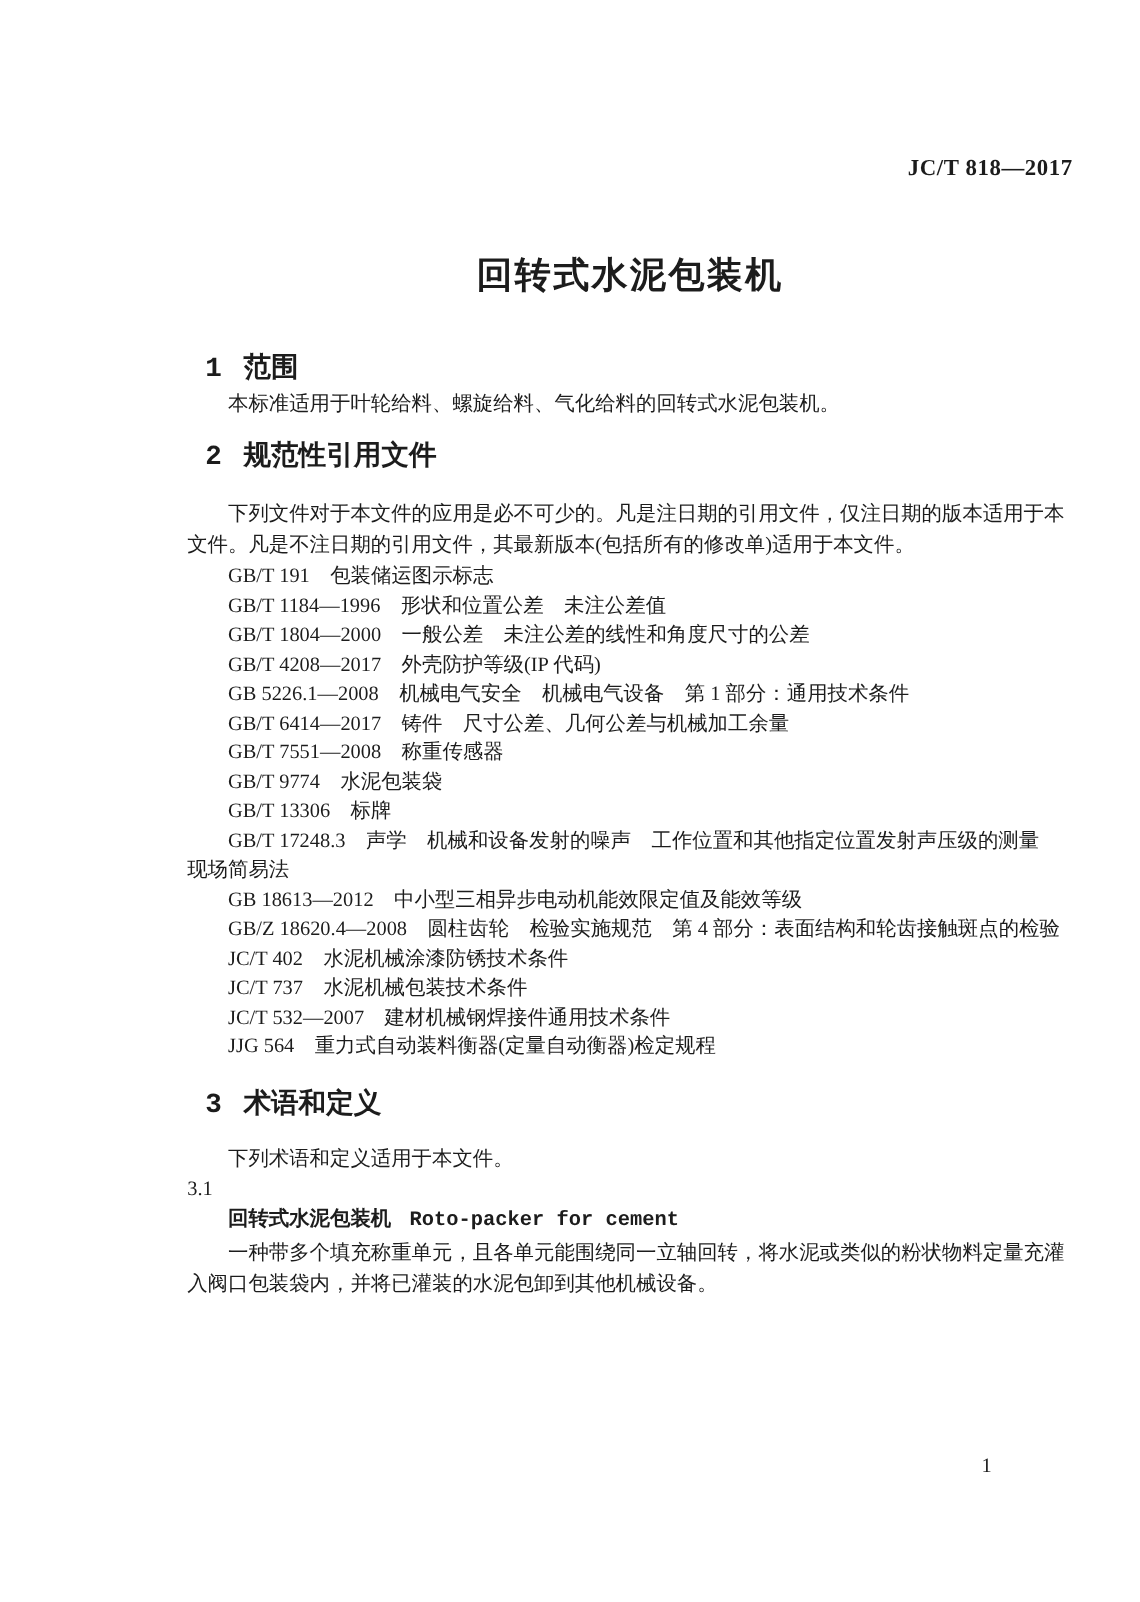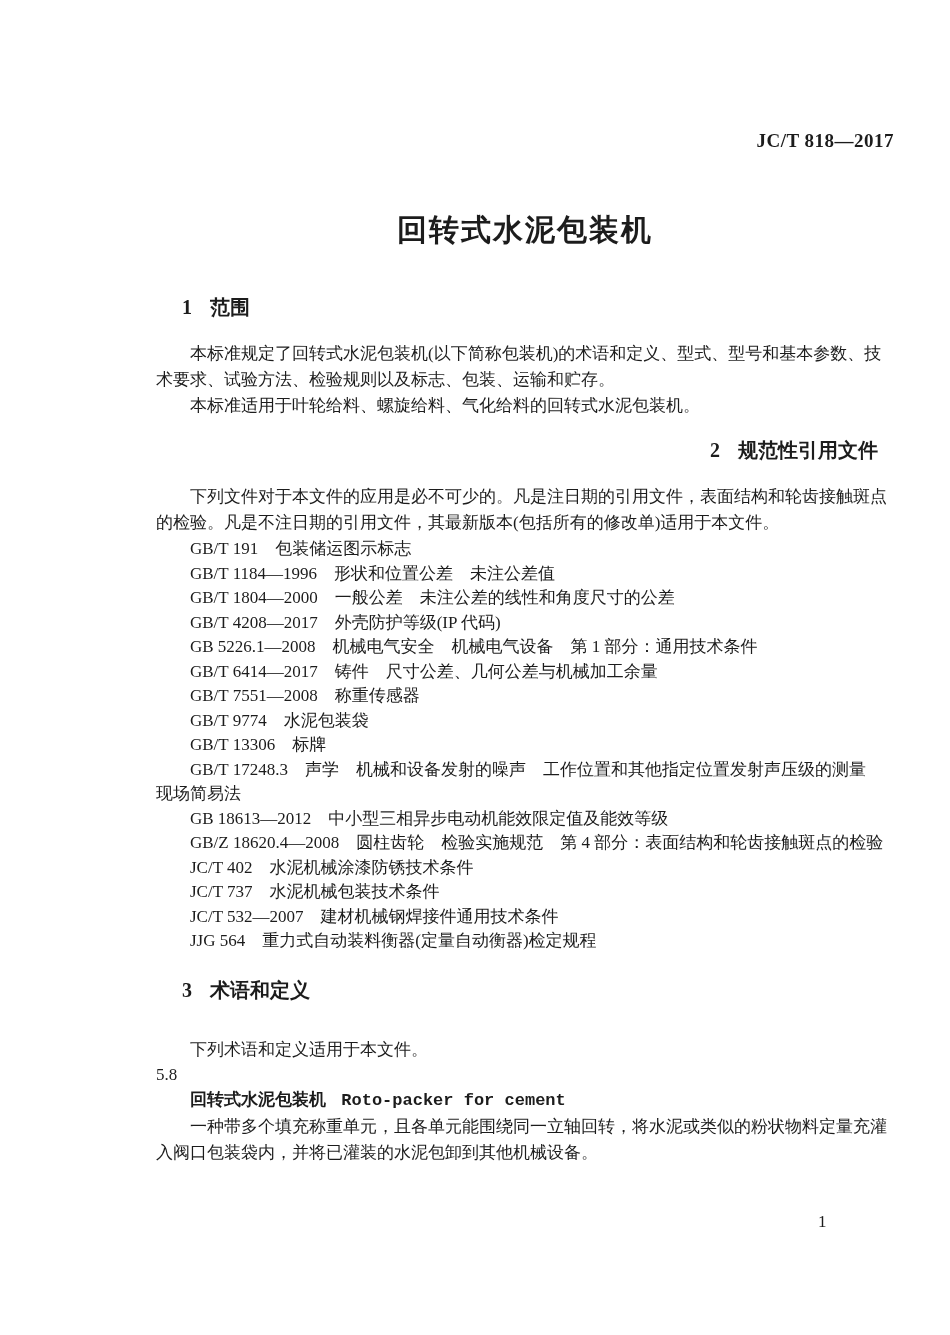--- a/index.html
+++ b/index.html
@@ -29,35 +29,35 @@
   .doc-title {
     margin: 62px 0 0 0;
     font-family: "Liberation Sans", sans-serif;
     font-weight: bold;
     font-size: 30px;
     line-height: 34px;
     text-align: center;
     letter-spacing: 2px;
   }
   .sec-heading {
-    margin: 16px;
+    margin: 5px;
     padding-left: 10px;
-    font-family: Liberation Serif, serif;
+    font-family: Liberation Mono, monospace;
     font-weight: bold;
-    font-size: 20px;
+    font-size: 23px;
     line-height: 24px;
   }
   .sec-1 { margin-top: 48px; }
-  .sec-2 { margin-top: 19px; text-align: right; }
+  .sec-2 { margin-top: 19px; }
   .sec-3 { margin-top: 24px; }
   .sec-title { margin-left: 18px; }
   p { margin: 0; font-size: 17px; line-height: 26px; }
   .indent { text-indent: 2em; }
   .mt-para  { margin-top: 22px; }
-  .mt-intro3 { margin-top: 35px; }
+  .mt-intro3 { margin-top: 20px; }
   .ref-list { margin-top: 1px; }
   .ref-item { line-height: 24.5px; }
   .term-number { line-height: 24px; }
   .term-line {
     font-family: "Liberation Sans", sans-serif;
     font-weight: bold;
     text-indent: 2em;
     line-height: 26px;
   }
   .term-en {
@@ -81,29 +81,28 @@
     <div class="running-header">
       <span>JC/T 818—2017</span>
     </div>
 
     <h1 class="doc-title">回转式水泥包装机</h1>
 
     <div>
       <h2 class="sec-heading sec-1">
         <span>1</span><span class="sec-title">范围</span>
       </h2>
-      <p class="indent mt-para">本标准规定了回转式水泥包装机(以下简称包装机)的术语和定义、型式、型号和基本参数、技术要求、试验方法、检验规则以及标志、包装、运输和贮存。</p>
       <p class="indent">本标准适用于叶轮给料、螺旋给料、气化给料的回转式水泥包装机。</p>
     </div>
 
     <div>
       <h2 class="sec-heading sec-2">
         <span>2</span><span class="sec-title">规范性引用文件</span>
       </h2>
-      <p class="indent mt-para">下列文件对于本文件的应用是必不可少的。凡是注日期的引用文件，表面结构和轮齿接触斑点的检验。凡是不注日期的引用文件，其最新版本(包括所有的修改单)适用于本文件。</p>
+      <p class="indent mt-para">下列文件对于本文件的应用是必不可少的。凡是注日期的引用文件，仅注日期的版本适用于本文件。凡是不注日期的引用文件，其最新版本(包括所有的修改单)适用于本文件。</p>
       <div class="ref-list">
 
       <p class="indent ref-item">GB/T 191　包装储运图示标志</p>
           <p class="indent ref-item">GB/T 1184—1996　形状和位置公差　未注公差值</p>
           <p class="indent ref-item">GB/T 1804—2000　一般公差　未注公差的线性和角度尺寸的公差</p>
           <p class="indent ref-item">GB/T 4208—2017　外壳防护等级(IP 代码)</p>
           <p class="indent ref-item">GB 5226.1—2008　机械电气安全　机械电气设备　第 1 部分：通用技术条件</p>
           <p class="indent ref-item">GB/T 6414—2017　铸件　尺寸公差、几何公差与机械加工余量</p>
           <p class="indent ref-item">GB/T 7551—2008　称重传感器</p>
           <p class="indent ref-item">GB/T 9774　水泥包装袋</p>
@@ -116,21 +115,21 @@
           <p class="indent ref-item">JC/T 532—2007　建材机械钢焊接件通用技术条件</p>
           <p class="indent ref-item">JJG 564　重力式自动装料衡器(定量自动衡器)检定规程</p>
         </div>
     </div>
 
     <div>
       <h2 class="sec-heading sec-3">
         <span>3</span><span class="sec-title">术语和定义</span>
       </h2>
       <p class="indent mt-intro3">下列术语和定义适用于本文件。</p>
-      <p class="term-number">5.8</p>
+      <p class="term-number">3.1</p>
       <p class="term-line">
         <span>回转式水泥包装机</span><span class="term-en">Roto-packer for cement</span>
       </p>
       <p class="indent">一种带多个填充称重单元，且各单元能围绕同一立轴回转，将水泥或类似的粉状物料定量充灌入阀口包装袋内，并将已灌装的水泥包卸到其他机械设备。</p>
     </div>
 
   </div>
 
   <span class="page-number">1</span>
 </div>

